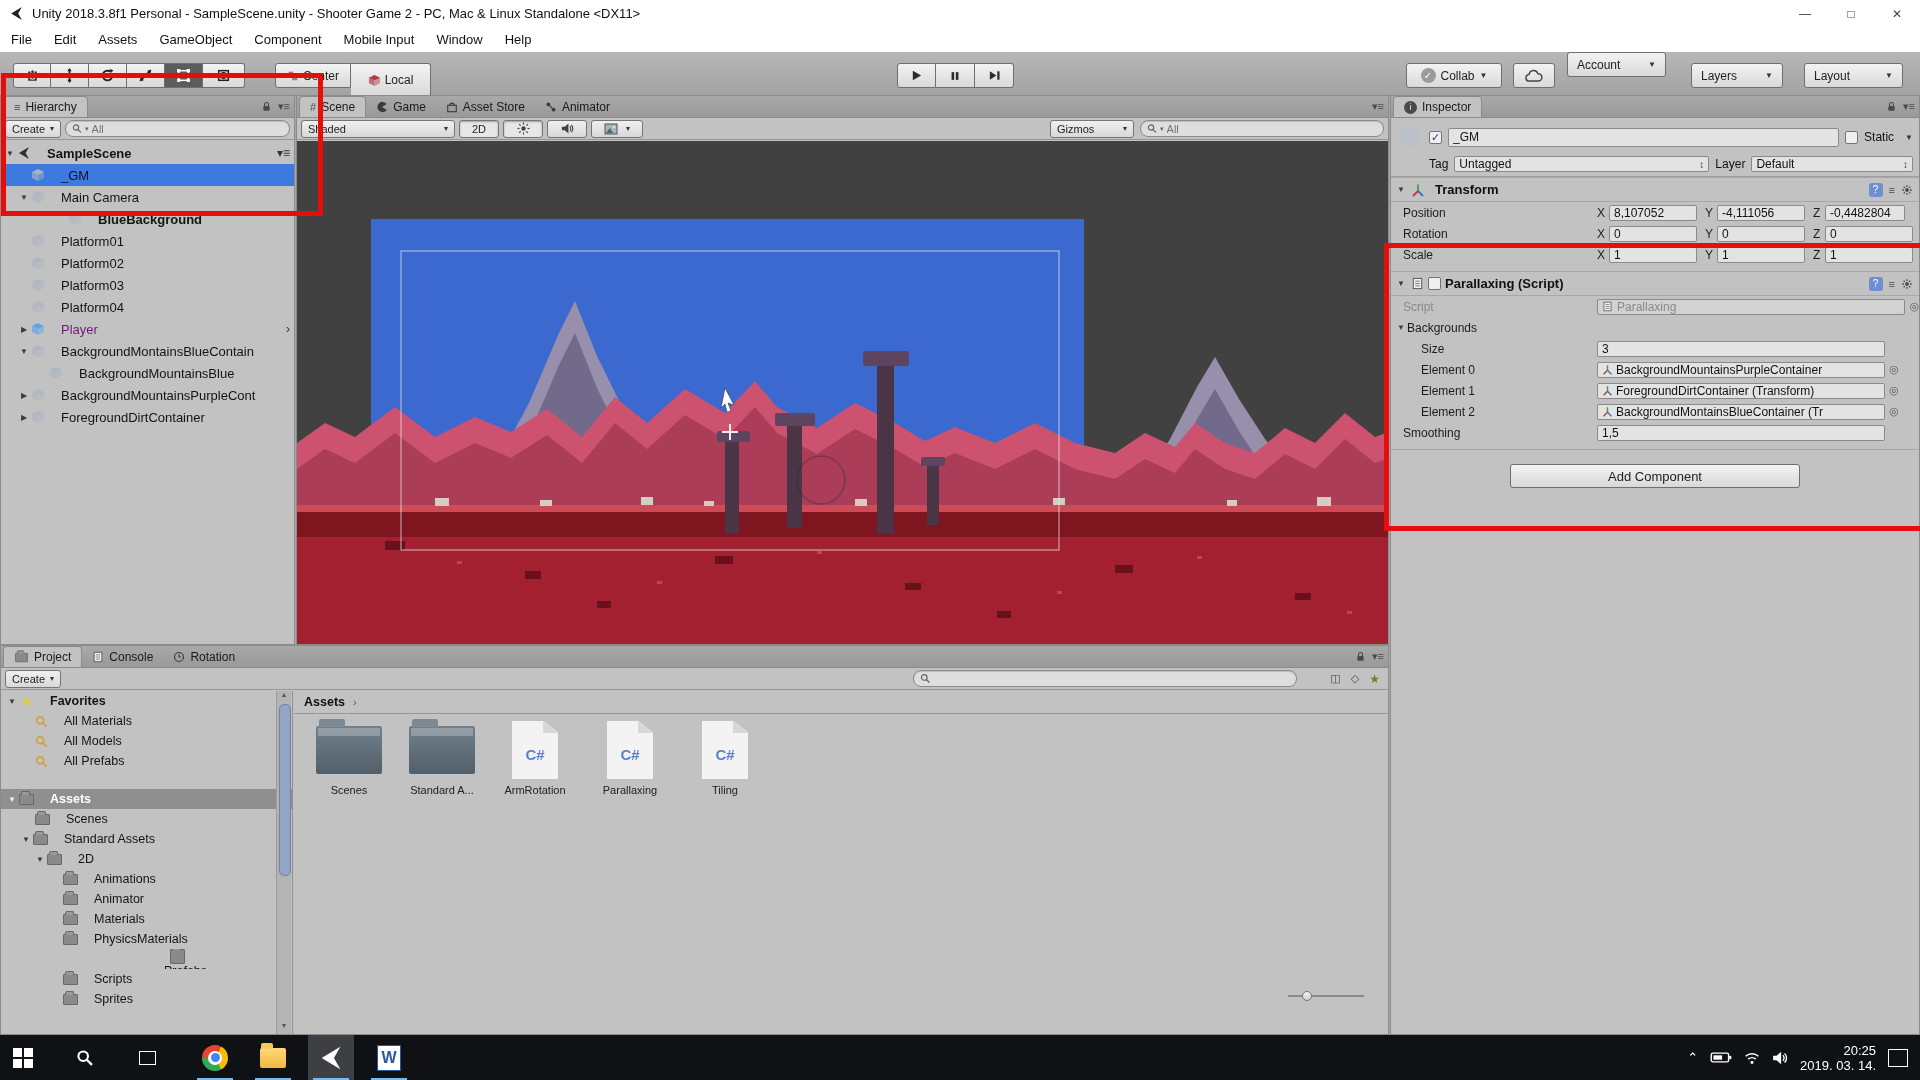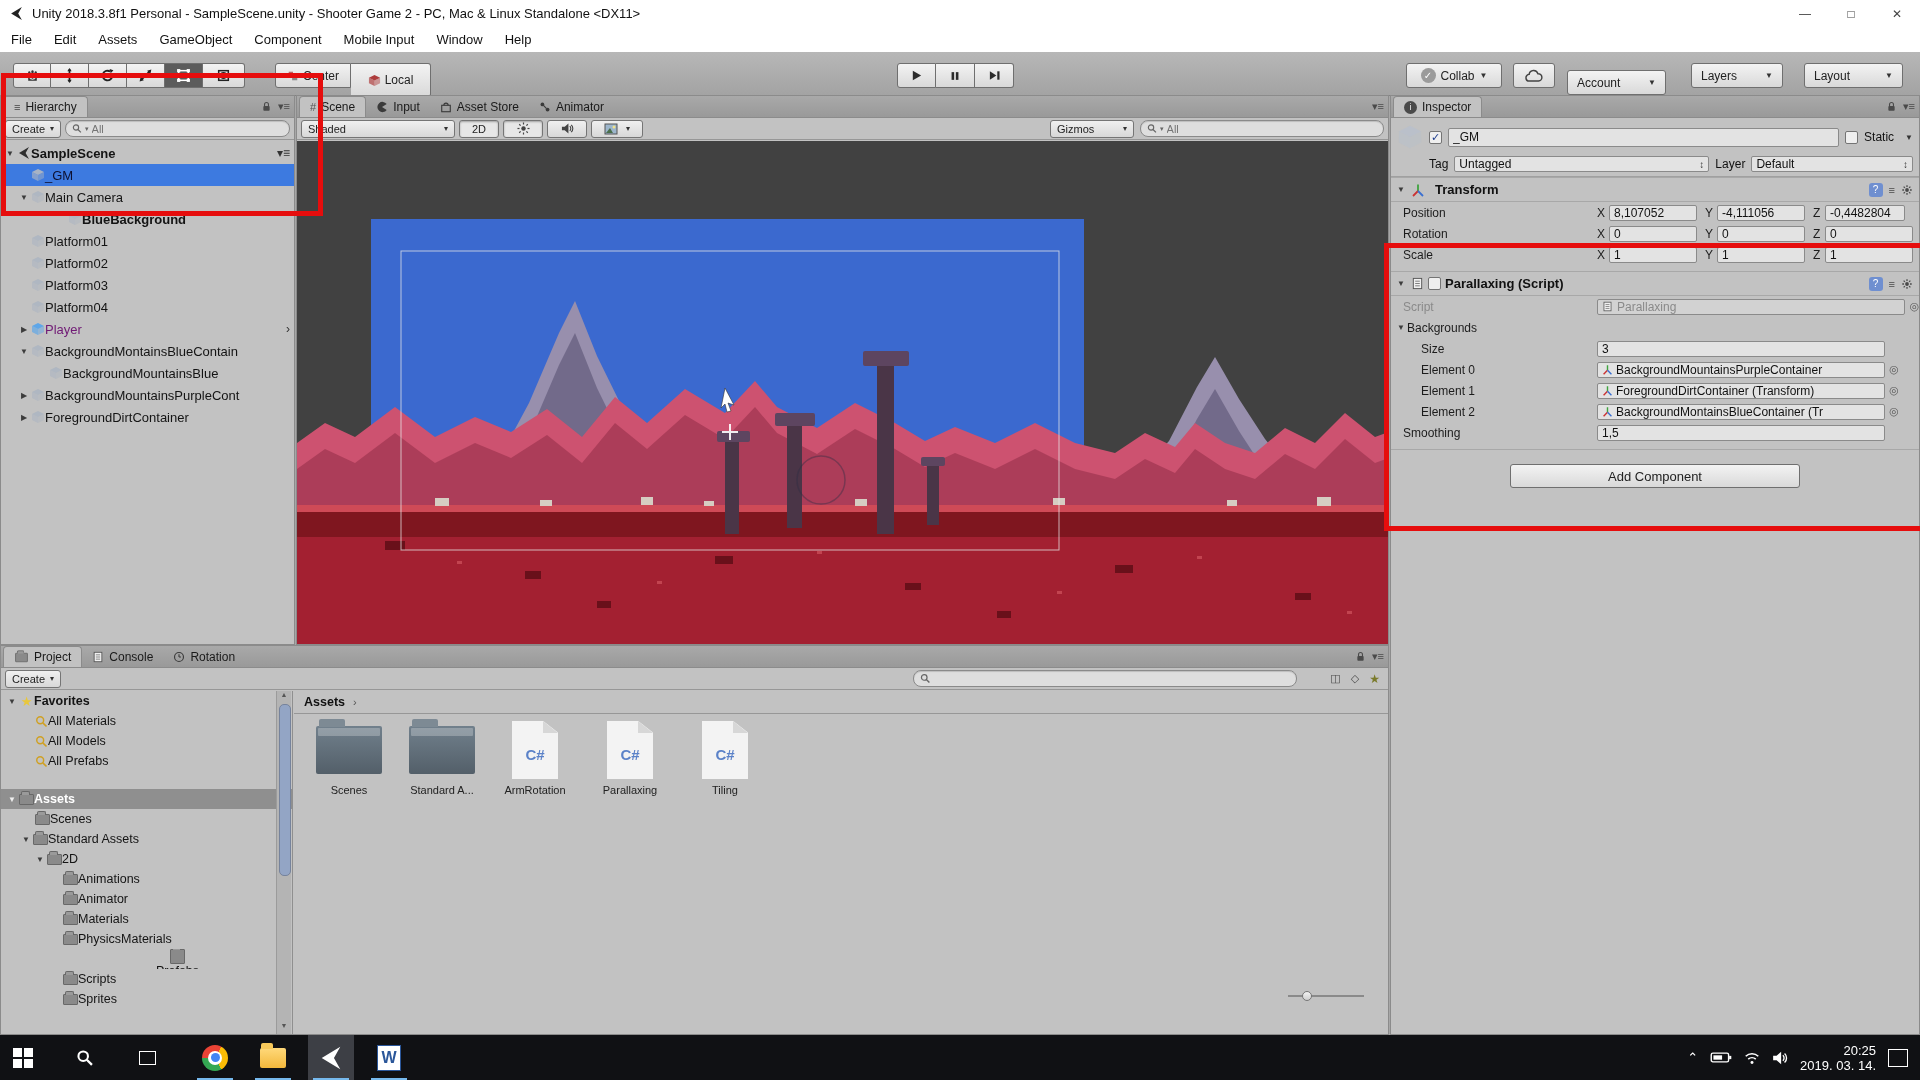--- a/index.html
+++ b/index.html
@@ -31,21 +31,21 @@
   .tab.on{background:#c2c2c2;border:1px solid #8b8b8b;border-bottom:none;border-radius:4px 4px 0 0;margin-left:2px;}
   .striptools{position:absolute;right:4px;top:4px;display:flex;gap:6px;align-items:center;color:#4a4a4a;}
   .subbar{height:22px;background:#c2c2c2;border-bottom:1px solid #979797;display:flex;align-items:center;padding:0 4px;gap:4px;box-sizing:border-box;}
   .minibtn{height:16px;padding:0 6px;background:linear-gradient(#f0f0f0,#d8d8d8);border:1px solid #757575;border-radius:3px;font-size:11px;display:flex;align-items:center;color:#222;}
   .minibtn.pressed{background:#e7e7e7;box-shadow:inset 0 1px 2px rgba(0,0,0,.3);}
   .searchwrap{height:15px;background:#dedede;border:1px solid #8a8a8a;border-radius:8px;display:flex;align-items:center;padding:0 6px;gap:3px;box-shadow:inset 0 1px 1px rgba(0,0,0,.15);}
   .searchwrap input{border:none;background:transparent;outline:none;font-size:11px;color:#444;width:100%;padding:0;font-family:"Liberation Sans",sans-serif;}
   
   .trow{display:flex;align-items:center;height:22px;font-size:13px;color:#141414;position:relative;white-space:nowrap;overflow:hidden;}
   .trow .tri{width:14px;text-align:center;font-size:8px;color:#3c3c3c;flex:0 0 14px;}
-  .trow .lbl{margin-left:0;text-align:center;}
+  .trow .lbl{margin-left:16px;text-align:center;}
   .trow.sel{background:#3d7ae0;}
   .trow.sel .lbl{color:#0d1030;}
   .trow .rpin{position:absolute;right:4px;color:#333;font-size:12px;}
   .bold{font-weight:bold;}
   .bluetext{color:#701a75;}
   .prow{height:20px;font-size:12.5px;}
   .prow.gsel{background:#8f8f8f;}
   .prow.gsel .lbl{color:#fff;font-weight:bold;}
   
   .sfolder{width:15px;height:11px;background:#8a8a8a;border:1px solid #686868;border-radius:1px;position:relative;flex:0 0 15px;box-sizing:border-box;}
@@ -305,21 +305,21 @@
     <div class="abs btn" style="left:1406px;top:11px;width:96px;height:25px;">
       <span style="width:15px;height:15px;border-radius:50%;background:#9b9b9b;color:#fff;font-size:10px;display:flex;align-items:center;justify-content:center;margin-right:5px;">✓</span>
       <span>Collab</span>
         <span class="drop">▼</span>
     </div>
     <div class="abs btn" style="left:1513px;top:11px;width:42px;height:25px;color:#444;">
       <svg class="ic" width="18" height="14">
           <use href="#sym-cloud"></use>
         </svg>
     </div>
-    <div class="abs btn" style="left:1567px;top:18px;width:99px;height:25px;justify-content:space-between;padding:0 9px;">
+    <div class="abs btn" style="left:1567px;top:0;width:99px;height:25px;justify-content:space-between;padding:0 9px;">
       <span>Account</span>
         <span class="drop">▼</span>
     </div>
     <div class="abs btn" style="left:1691px;top:11px;width:92px;height:25px;justify-content:space-between;padding:0 9px;">
       <span>Layers</span>
         <span class="drop">▼</span>
     </div>
     <div class="abs btn" style="left:1804px;top:11px;width:99px;height:25px;justify-content:space-between;padding:0 9px;">
       <span>Layout</span>
         <span class="drop">▼</span>
@@ -445,21 +445,21 @@
   <div class="abs panel" style="left:296px;top:95px;width:1093px;height:550px;">
     <div class="tabstrip">
       <div class="tab on">
         <span style="font-size:11px;color:#555;">#</span>
         <span>Scene</span>
       </div>
       <div class="tab">
         <svg class="ic" width="12" height="12" style="color:#3a3a3a">
             <use href="#sym-pacman"></use>
           </svg>
-        <span>Input</span>
+        <span>Game</span>
       </div>
       <div class="tab">
         <svg class="ic" width="12" height="12" style="color:#3a3a3a">
             <use href="#sym-box"></use>
           </svg>
         <span>Asset Store</span>
       </div>
       <div class="tab">
         <svg class="ic" width="12" height="12" style="color:#3a3a3a">
             <use href="#sym-nodes"></use>

